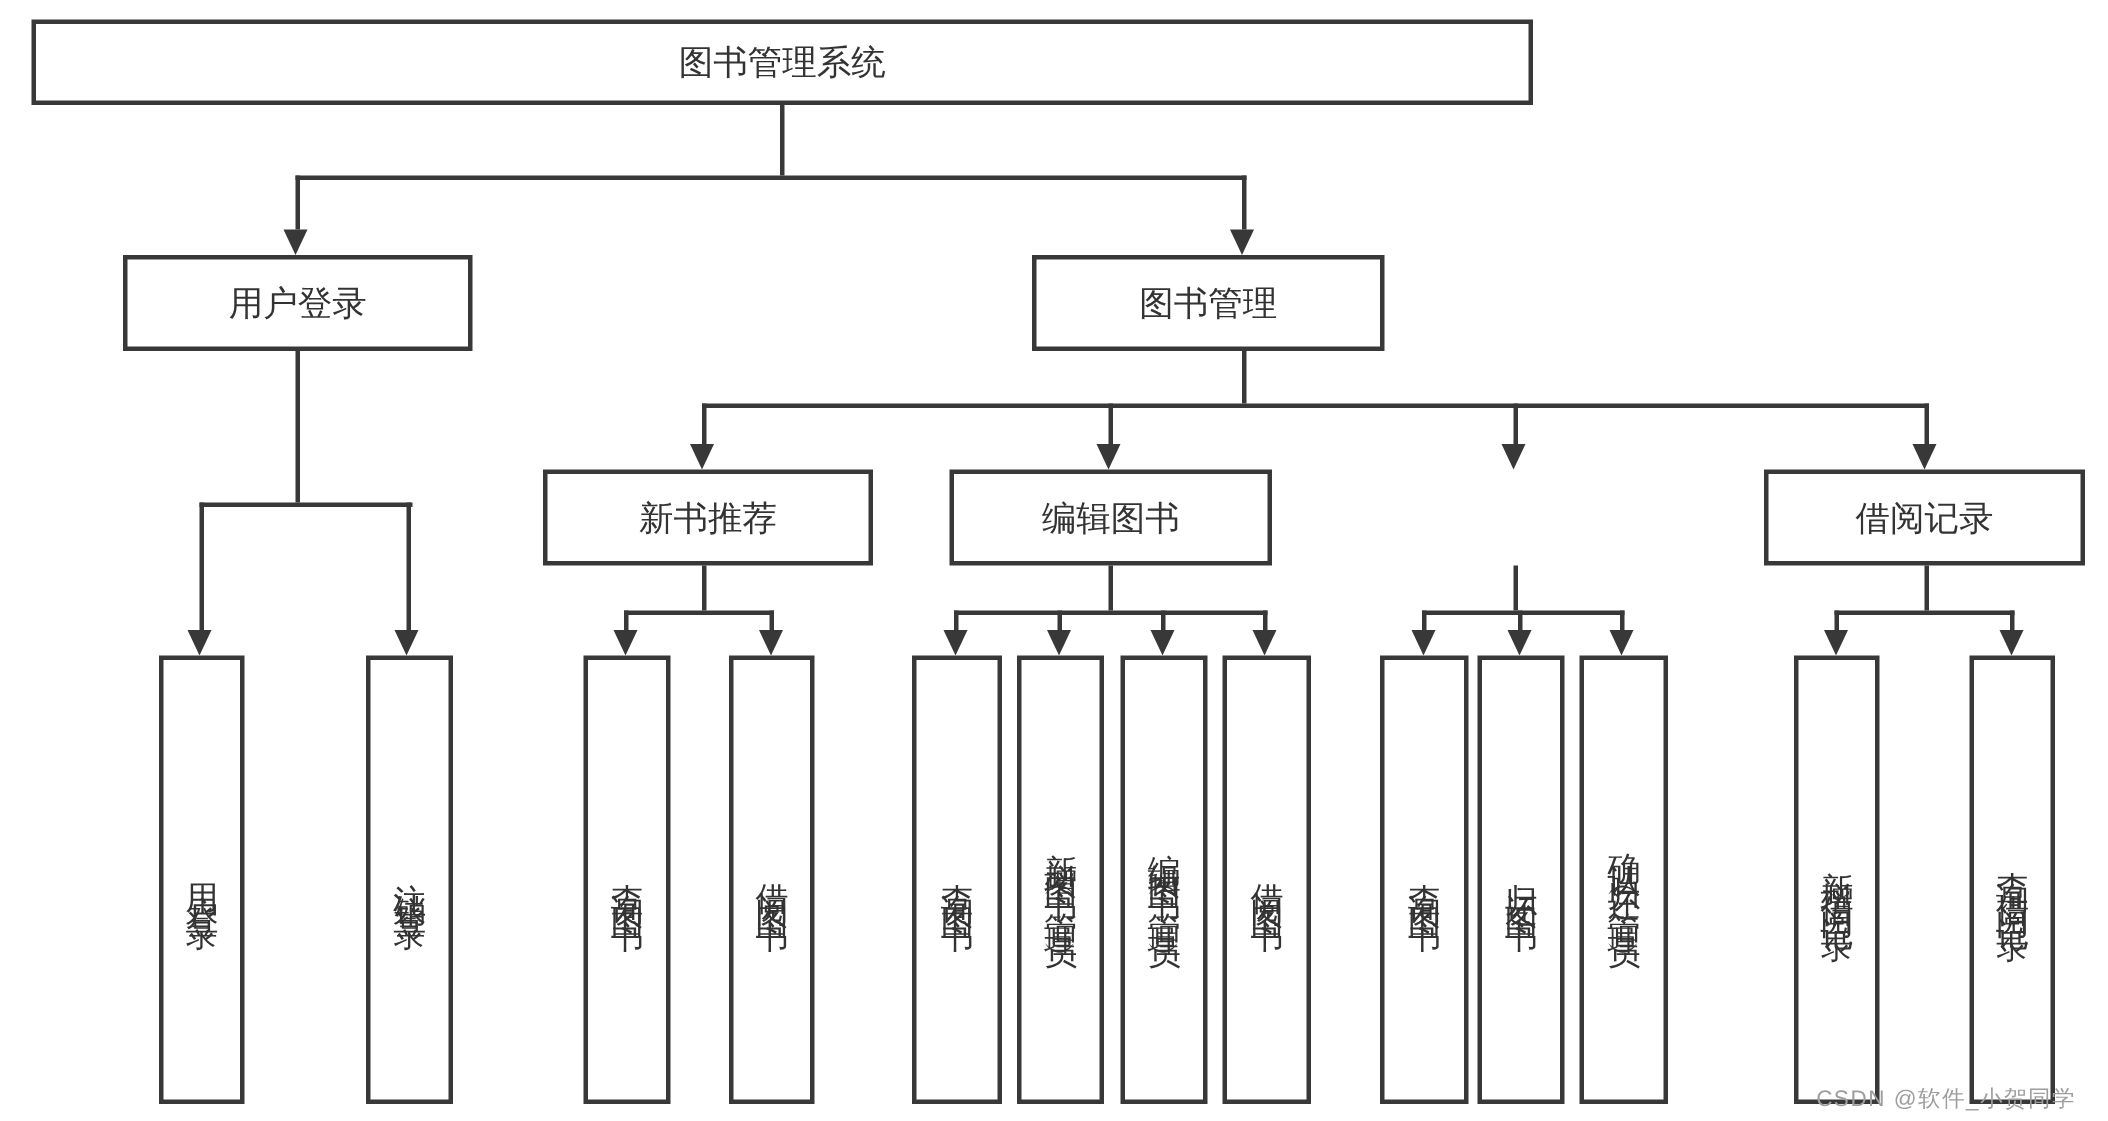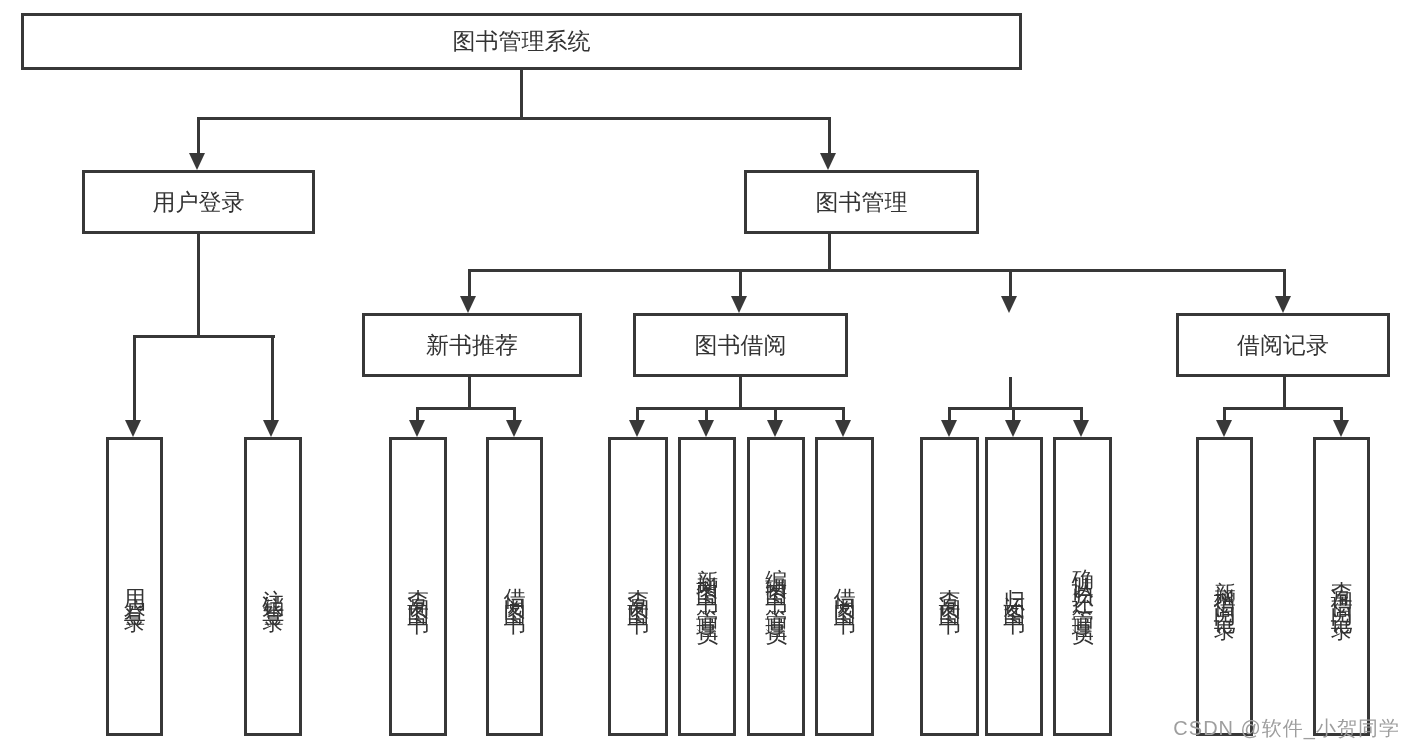--- a/index.html
+++ b/index.html
@@ -26,21 +26,21 @@
     border-top:17px solid #383838;
   }
   
   #box-root{left:21px;top:13px;width:1001px;height:57px;}
   #r-v1{left:520px;top:70px;height:47px;}
   #r-h{left:197px;top:117px;width:634px;}
   #r-vl{left:197px;top:117px;height:36px;}  #r-al{left:189px;top:153px;}
   #r-vr{left:828px;top:117px;height:36px;}  #r-ar{left:820px;top:153px;}
   
   #box-user-login{left:82px;top:170px;width:233px;height:64px;}
-  #box-book-mgmt{left:744px;top:170px;width:235px;height:64px;}
+  #box-book-mgmt{left:688px;top:170px;width:235px;height:64px;}
   #ul-v{left:197px;top:234px;height:101px;}
   #ul-h{left:133px;top:335px;width:142px;}
   #ul-v1{left:133px;top:335px;height:85px;} #ul-a1{left:125px;top:420px;}
   #ul-v2{left:271px;top:335px;height:85px;} #ul-a2{left:263px;top:420px;}
   #bm-v{left:828px;top:234px;height:35px;}
   #bm-h{left:468px;top:269px;width:818px;}
   #bm-v1{left:468px;top:269px;height:27px;}  #bm-a1{left:460px;top:296px;}
   #bm-v2{left:739px;top:269px;height:27px;}  #bm-a2{left:731px;top:296px;}
   #bm-v3{left:1009px;top:269px;height:27px;} #bm-a3{left:1001px;top:296px;}
   #bm-v4{left:1283px;top:269px;height:27px;} #bm-a4{left:1275px;top:296px;}
@@ -77,22 +77,22 @@
   #box-bb2{left:678px;width:58px;}
   #box-bb3{left:747px;width:58px;}
   #box-bb4{left:815px;width:59px;}
   #box-cb1{left:920px;width:59px;}
   #box-cb2{left:985px;width:58px;}
   #box-cb3{left:1053px;width:59px;}
   #box-br1{left:1196px;width:57px;}
   #box-br2{left:1313px;width:57px;}
   
   #watermark{
-    position:absolute;right:5px;bottom:5px;z-index:5;
-    font-size:20px;color:#9e9e9e;letter-spacing:1px;white-space:nowrap;
+    position:absolute;right:21px;bottom:5px;z-index:5;
+    font-size:15px;color:#9e9e9e;letter-spacing:1px;white-space:nowrap;
   }
 </style>
 </head>
 <body>
 
 <div id="canvas">
 
   <div class="box" id="box-root">图书管理系统</div>
 
   <div class="vline" id="r-v1"></div>
@@ -117,21 +117,21 @@
   <div class="vline" id="bm-v1"></div>
   <div class="arrow" id="bm-a1"></div>
   <div class="vline" id="bm-v2"></div>
   <div class="arrow" id="bm-a2"></div>
   <div class="vline" id="bm-v3"></div>
   <div class="arrow" id="bm-a3"></div>
   <div class="vline" id="bm-v4"></div>
   <div class="arrow" id="bm-a4"></div>
 
   <div class="box" id="box-new-book">新书推荐</div>
-  <div class="box" id="box-book-borrow">图书借阅</div>
+  <div class="box" id="box-book-borrow">编辑图书</div>
   <div class="box" id="box-borrow-record">借阅记录</div>
 
   <div class="vline" id="nb-v"></div>
   <div class="hline" id="nb-h"></div>
   <div class="vline" id="nb-v1"></div>
   <div class="arrow" id="nb-a1"></div>
   <div class="vline" id="nb-v2"></div>
   <div class="arrow" id="nb-a2"></div>
 
   <div class="vline" id="bb-v"></div>

